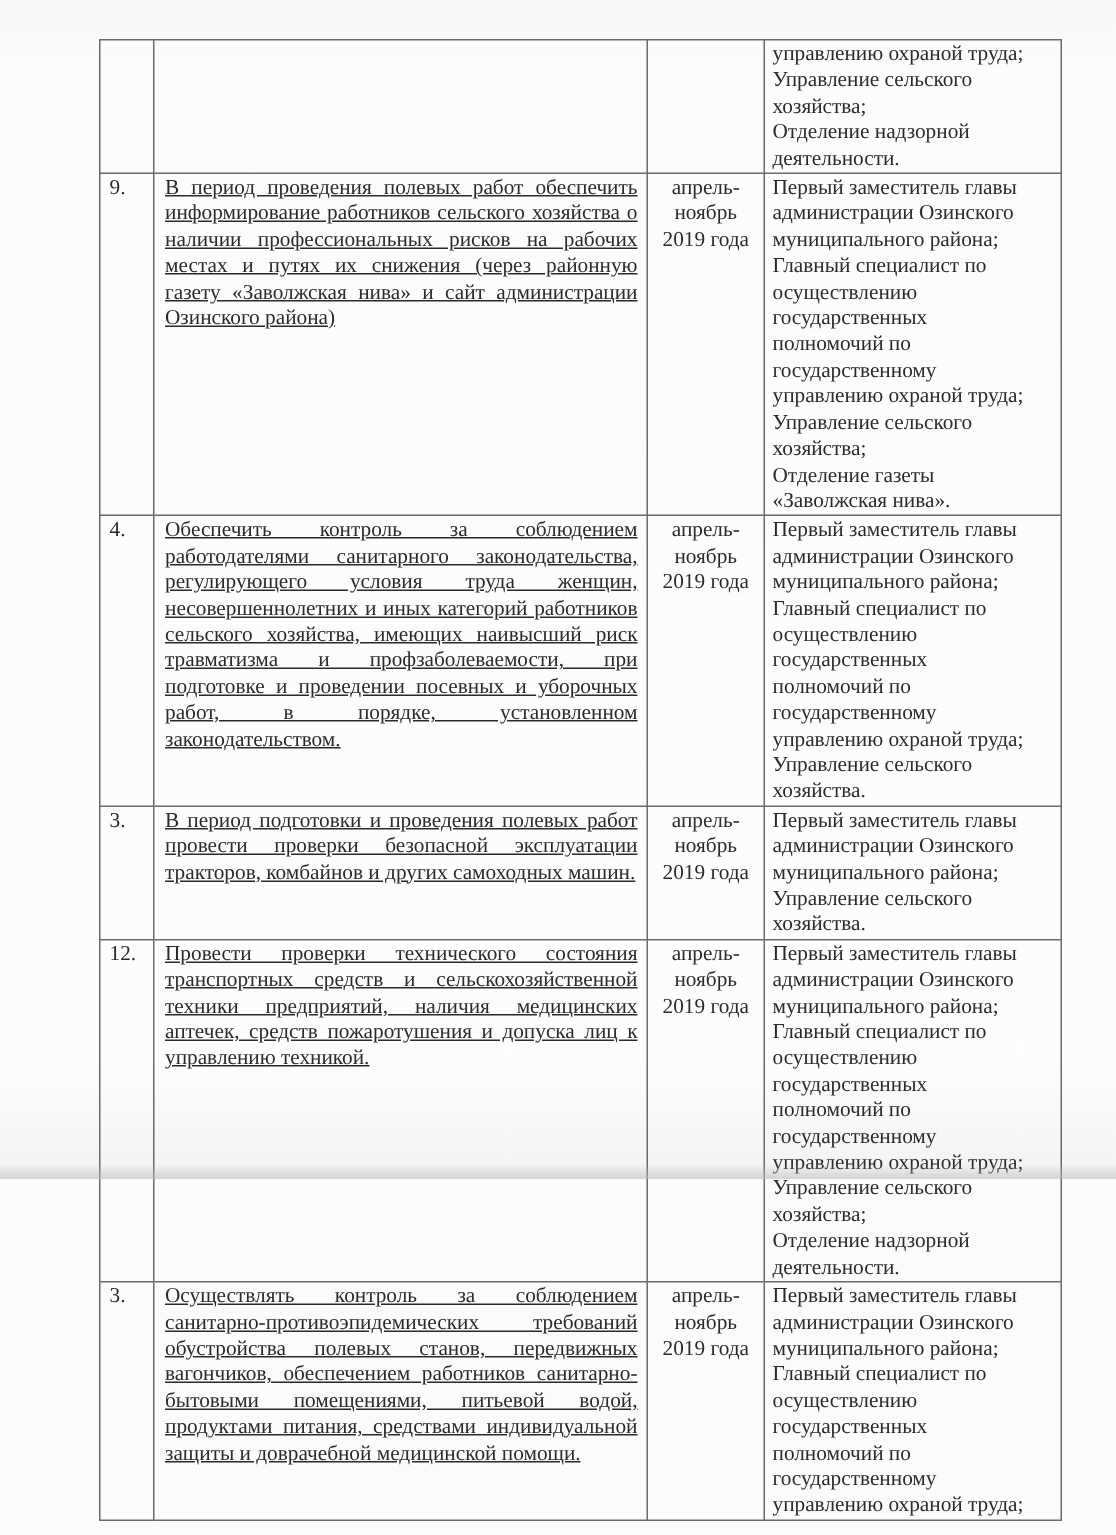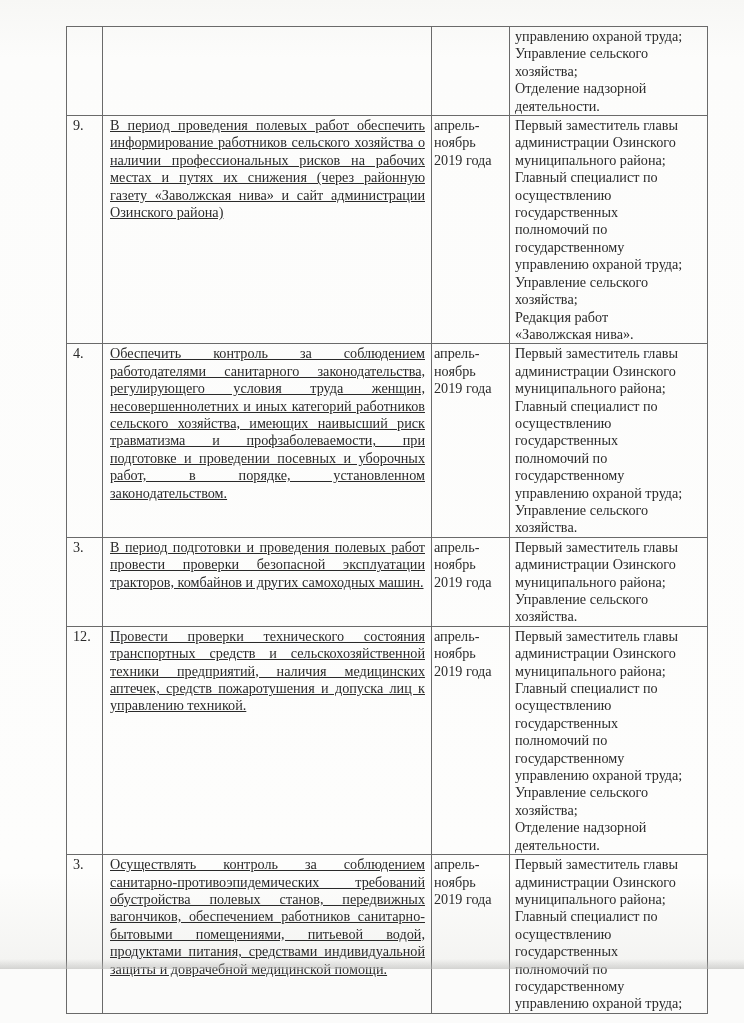--- a/index.html
+++ b/index.html
@@ -11,21 +11,21 @@
     height: 1023px;
     background: #fbfbfa;
     position: relative;
     overflow: hidden;
     font-family: "Liberation Serif", "DejaVu Serif", serif;
     color: #2a2a2a;
   }
   .page {
     position: absolute;
     left: 0; top: 0;
-    width: 744px; height: 969px;
+    width: 744px; height: 786px;
     background: linear-gradient(180deg, #f7f7f5 0%, #fcfcfb 6%, #fdfdfc 90%, #f3f3f1 100%);
   }
   .bottom-shadow {
     position: absolute;
     left: 0; right: 0; bottom: 0; height: 10px;
     background: linear-gradient(180deg, rgba(200,200,198,0) 0%, rgba(190,190,188,0.6) 100%);
   }
   table.plan {
     position: absolute;
     left: 66px;
@@ -48,20 +48,21 @@
   td.desc {
     width: 315px;
     text-align: justify;
     text-align-last: left;
     padding-left: 7px !important;
     padding-right: 6px !important;
     text-decoration: underline;
   }
   td.term {
     width: 73px;
+    text-align: center;
     padding-left: 2px !important;
     padding-right: 2px !important;
   }
   td.resp {
     width: 190px;
     padding-left: 5px !important;
     padding-right: 2px !important;
   }
   .line { display: block; white-space: nowrap; }
 </style>
@@ -98,21 +99,21 @@
           <span class="line">администрации Озинского</span>
           <span class="line">муниципального района;</span>
           <span class="line">Главный специалист по</span>
           <span class="line">осуществлению</span>
           <span class="line">государственных</span>
           <span class="line">полномочий по</span>
           <span class="line">государственному</span>
           <span class="line">управлению охраной труда;</span>
           <span class="line">Управление сельского</span>
           <span class="line">хозяйства;</span>
-          <span class="line">Редакция работ</span>
+          <span class="line">Отделение газеты</span>
           <span class="line">«Заволжская нива».</span>
         </td>
       </tr>
 
       <tr style="height:190px;">
         <td class="num">4.</td>
         <td class="desc">Обеспечить контроль за соблюдением работодателями санитарного законодательства, регулирующего условия труда женщин, несовершеннолетних и иных категорий работников сельского хозяйства, имеющих наивысший риск травматизма и профзаболеваемости, при подготовке и проведении посевных и уборочных работ, в порядке, установленном законодательством.</td>
         <td class="term">
           <span class="line">апрель-</span>
           <span class="line">ноябрь</span>

